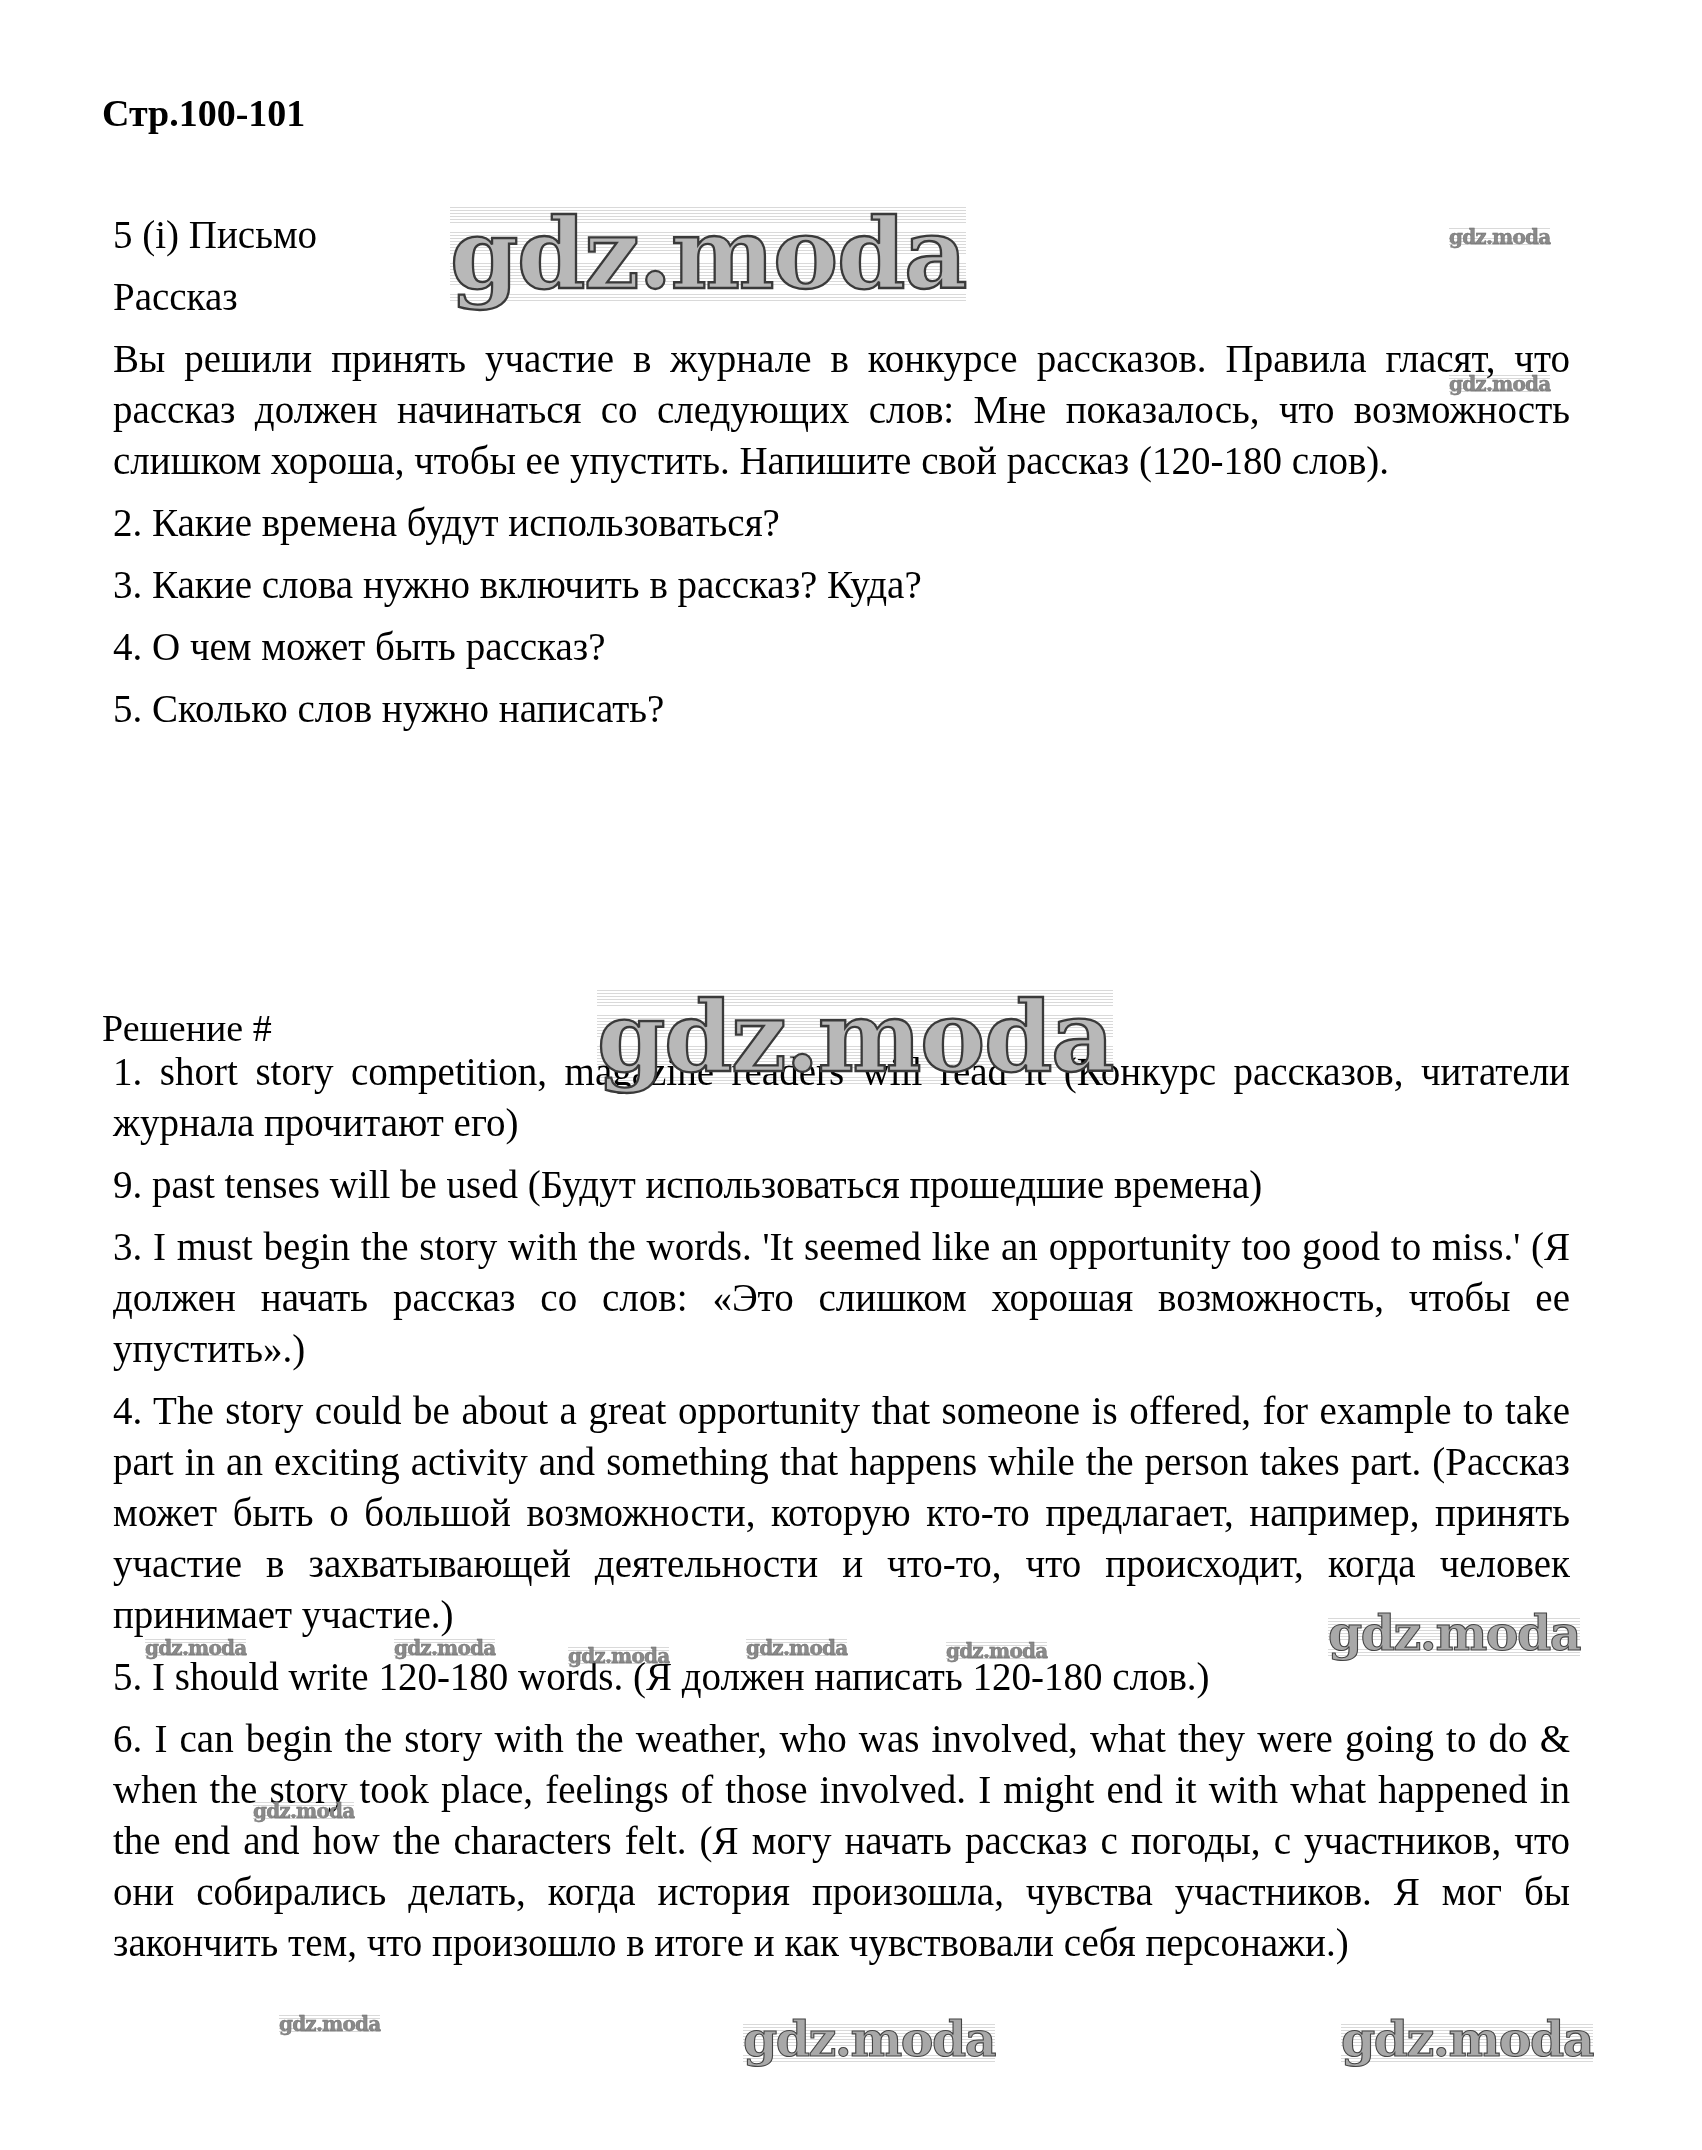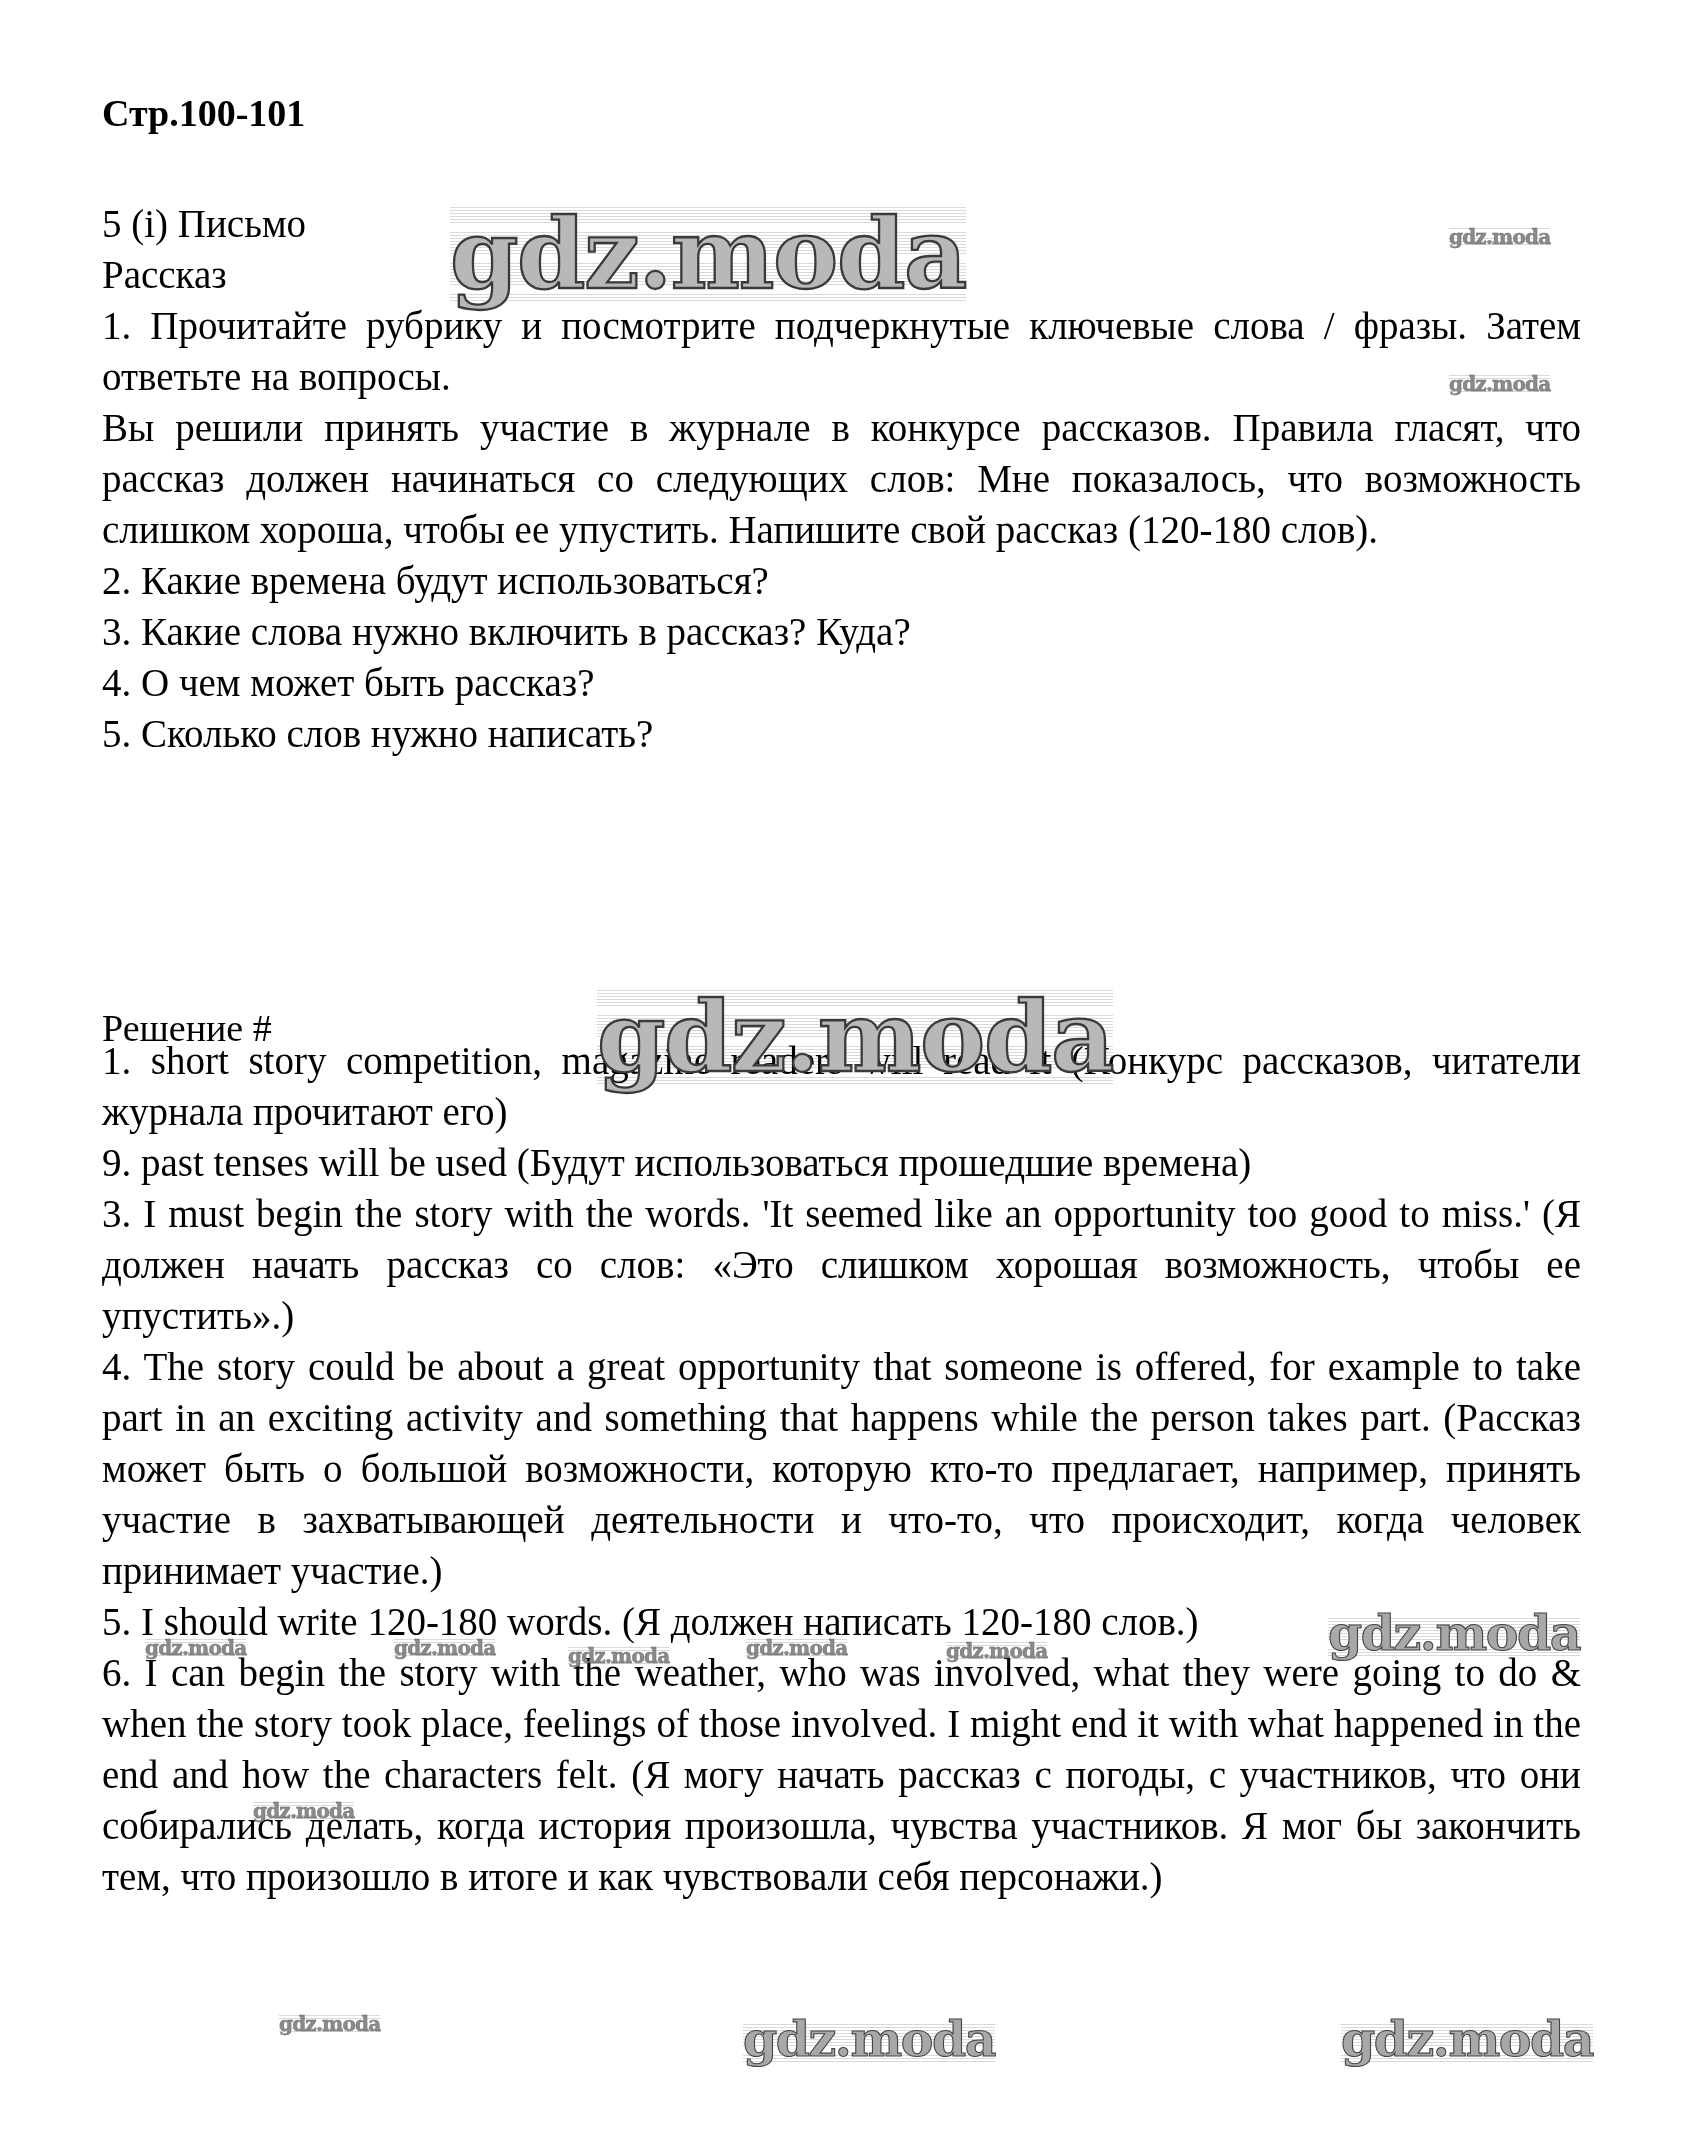--- a/index.html
+++ b/index.html
@@ -1,21 +1,21 @@
 <!DOCTYPE html>
 <html style="font-size:12.3px"><head>
 <meta charset="utf-8">
 <style>
   html, body { margin: 0; padding: 0; background: #ffffff; }
   body { width: 1702px; height: 2151px; position: relative; overflow: hidden;
          font-family: "Liberation Serif", "DejaVu Serif", serif; color: #000; }
   .page { position: absolute; left: 0; top: 0; width: 1496px; height: 2151px; }
   .title { position: absolute; left: 102px; top: 90px; font-size: 38px; font-weight: bold; line-height: 46px; }
   .block { position: absolute; left: 102px; width: 1479px; font-size: 39px; line-height: 51px; }
-  .block p { margin: 0; }
+  .block p { margin: 11px; }
   .just { text-align: justify; text-align-last: left; }
   .task { top: 198px; }
   .sol-head { position: absolute; left: 102px; top: 1005px; font-size: 38px; font-weight: normal; line-height: 46px; }
   .sol { top: 1035px; }
   .wm { position: absolute; font-family: "DejaVu Serif", serif; font-weight: bold; color: #9a9a9a;
         -webkit-text-stroke: 1.5px #333; letter-spacing: -1.5px;
         background-image: repeating-linear-gradient(0deg, rgba(0,0,0,0.0) 0 2.3px, rgba(0,0,0,0.15) 2.3px 3.1px); }
   .wm-big { font-size: 98px; line-height: 98px; color: #b8b8b8; -webkit-text-stroke: 2.3px #3a3a3a; }
   .wm-mid { font-size: 49px; line-height: 49px; color: #a8a8a8; -webkit-text-stroke: 1.1px #444; }
   .wm-small { font-size: 20px; line-height: 20px; color: #8a8a8a; -webkit-text-stroke: 0.4px #666; letter-spacing: -0.8px; }
@@ -23,21 +23,20 @@
 </head>
 <body>
 
 <div class="page">
 
   <div class="title">Стр.100-101</div>
 
   <div class="block task">
     <p>5 (i) Письмо</p>
     <p>Рассказ</p>
-    <p class="just">1. Прочитайте рубрику и посмотрите подчеркнутые ключевые слова / фразы. Затем ответьте на вопросы.</p>
     <p class="just">Вы решили принять участие в журнале в конкурсе рассказов. Правила гласят, что рассказ должен начинаться со следующих слов: Мне показалось, что возможность слишком хороша, чтобы ее упустить. Напишите свой рассказ (120-180 слов).</p>
     <p>2. Какие времена будут использоваться?</p>
     <p>3. Какие слова нужно включить в рассказ? Куда?</p>
     <p>4. О чем может быть рассказ?</p>
     <p>5. Сколько слов нужно написать?</p>
   </div>
 
   <div class="sol-head">Решение #</div>
 
   <div class="block sol">

